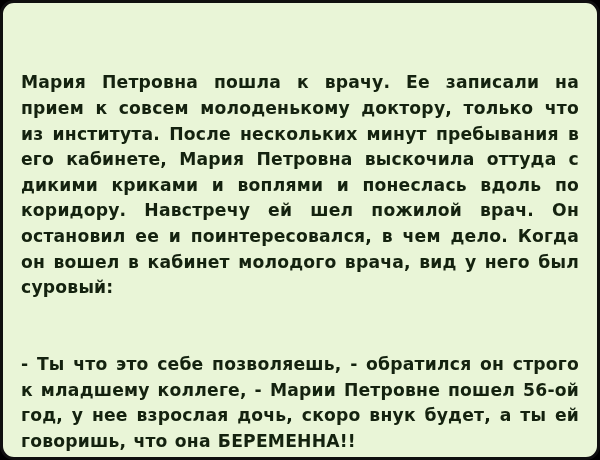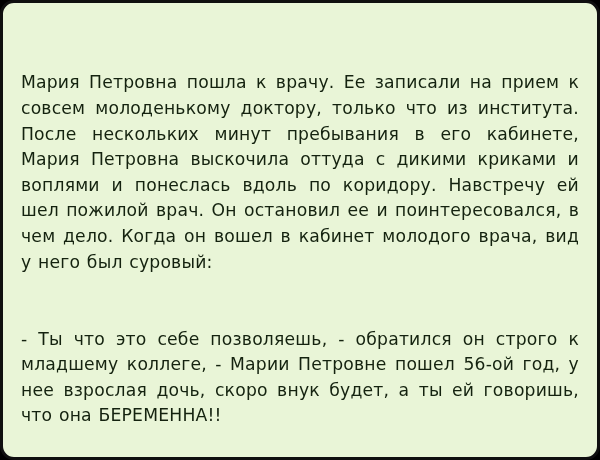--- a/index.html
+++ b/index.html
@@ -23,20 +23,21 @@
     overflow: hidden;
   }
   .inner {
     box-sizing: border-box;
     width: 100%;
     height: 100%;
     padding: 16px 18px 10px 18px;
     display: flex;
     flex-direction: column;
     justify-content: flex-start;
+    font-weight: bold;
   }
   .joke-text {
     color: #14220f;
     font-size: 17.2px;
     line-height: 1.49;
     letter-spacing: 0.2px;
     text-align: justify;
     text-justify: inter-word;
     word-spacing: 1px;
     white-space: pre-wrap;

